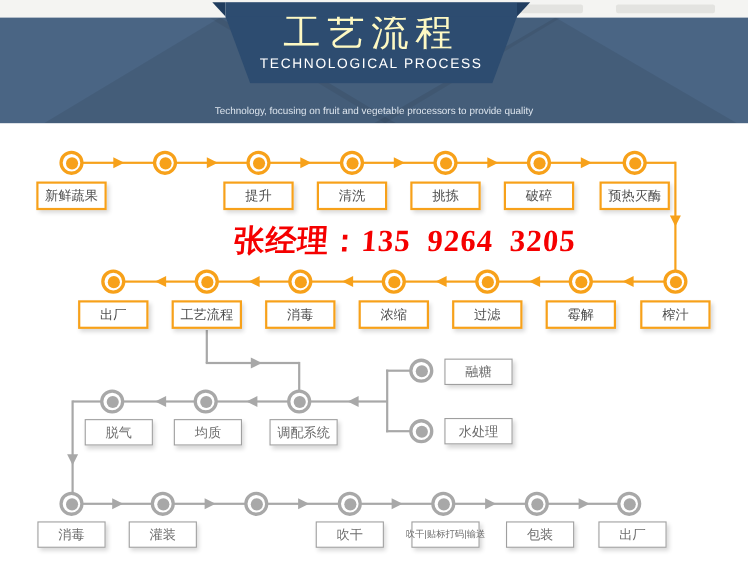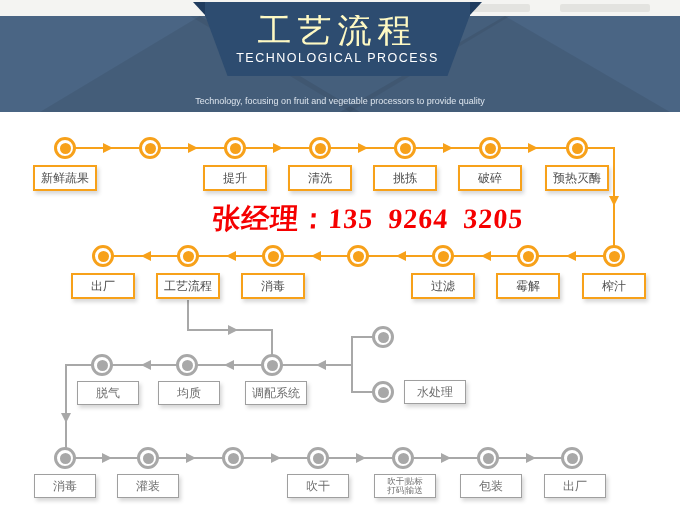--- a/index.html
+++ b/index.html
@@ -43,21 +43,21 @@
   .arD{border-top:10px solid #f7a11a;border-left:5px solid transparent;border-right:5px solid transparent;}
   .arr.g.arR{border-left-color:#a8a8a8;}
   .arr.g.arL{border-right-color:#a8a8a8;}
   .arr.g.arD{border-top-color:#a8a8a8;}
 
   .box{position:absolute;width:60px;height:22px;background:#fff;border:2px solid #f7a11a;
        transform:translateX(-50%);display:flex;align-items:center;justify-content:center;
        font-size:12px;color:#4e4e4e;white-space:nowrap;z-index:4;
        box-shadow:2px 3px 4px rgba(0,0,0,0.16);}
   .box.g{border:1.5px solid #9f9f9f;color:#6d6d6d;}
-  .box.two{flex-direction:column;font-size:8.5px;line-height:9.5px;letter-spacing:0;font-family:Liberation Serif, serif;}
+  .box.two{flex-direction:row;font-size:8.5px;line-height:9.5px;letter-spacing:0;}
 
   .phone{position:absolute;left:172px;top:200px;width:392px;text-align:center;
          font-family:"Liberation Serif", serif;font-weight:bold;font-size:28px;color:#f50000;
          transform:skewX(-4deg);word-spacing:7px;letter-spacing:1px;z-index:5;}
 </style>
 </head>
 <body>
 
 <div class="page">
 
@@ -157,28 +157,30 @@
   <div class="box" style="left:65px;top:165px;">新鲜蔬果</div>
   <div class="box" style="left:235px;top:165px;">提升</div>
   <div class="box" style="left:320px;top:165px;font-family:Liberation Mono, monospace;">清洗</div>
   <div class="box" style="left:405px;top:165px;">挑拣</div>
   <div class="box" style="left:490px;top:165px;">破碎</div>
   <div class="box" style="left:577px;top:165px;">预热灭酶</div>
 
   <div class="box" style="left:103px;top:273px;">出厂</div>
   <div class="box" style="left:188px;top:273px;">工艺流程</div>
   <div class="box" style="left:273px;top:273px;">消毒</div>
+  <div class="box" style="left:358px;top:273px;">浓缩</div>
   <div class="box" style="left:443px;top:273px;">过滤</div>
   <div class="box" style="left:528px;top:273px;">霉解</div>
   <div class="box" style="left:614px;top:273px;">榨汁</div>
 
   <div class="box g" style="left:108px;top:381px;">脱气</div>
   <div class="box g" style="left:189px;top:381px;">均质</div>
   <div class="box g" style="left:276px;top:381px;">调配系统</div>
 
+  <div class="box g" style="left:435px;top:326px;">融糖</div>
   <div class="box g" style="left:435px;top:380px;">水处理</div>
 
   <div class="box g" style="left:65px;top:474px;">消毒</div>
   <div class="box g" style="left:148px;top:474px;">灌装</div>
   <div class="box g" style="left:318px;top:474px;">吹干</div>
   <div class="box g two" style="left:405px;top:474px;">
     <div>吹干|贴标</div>
     <div>打码|输送</div>
   </div>
   <div class="box g" style="left:491px;top:474px;">包装</div>

